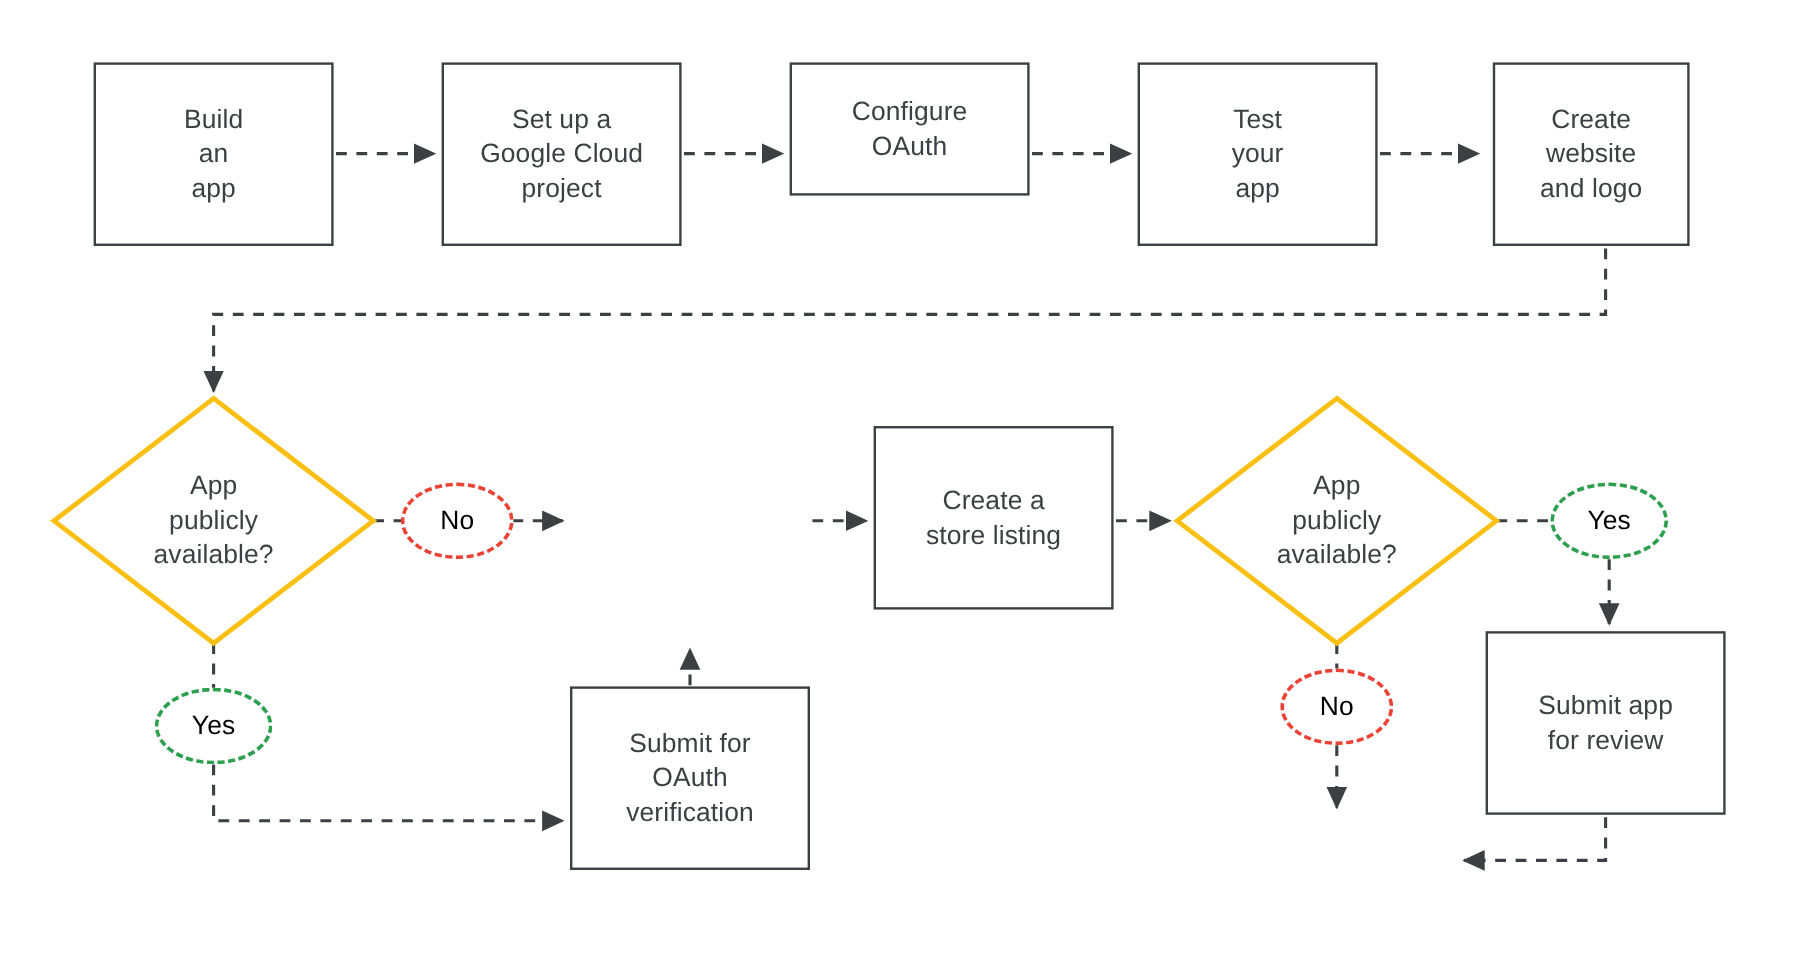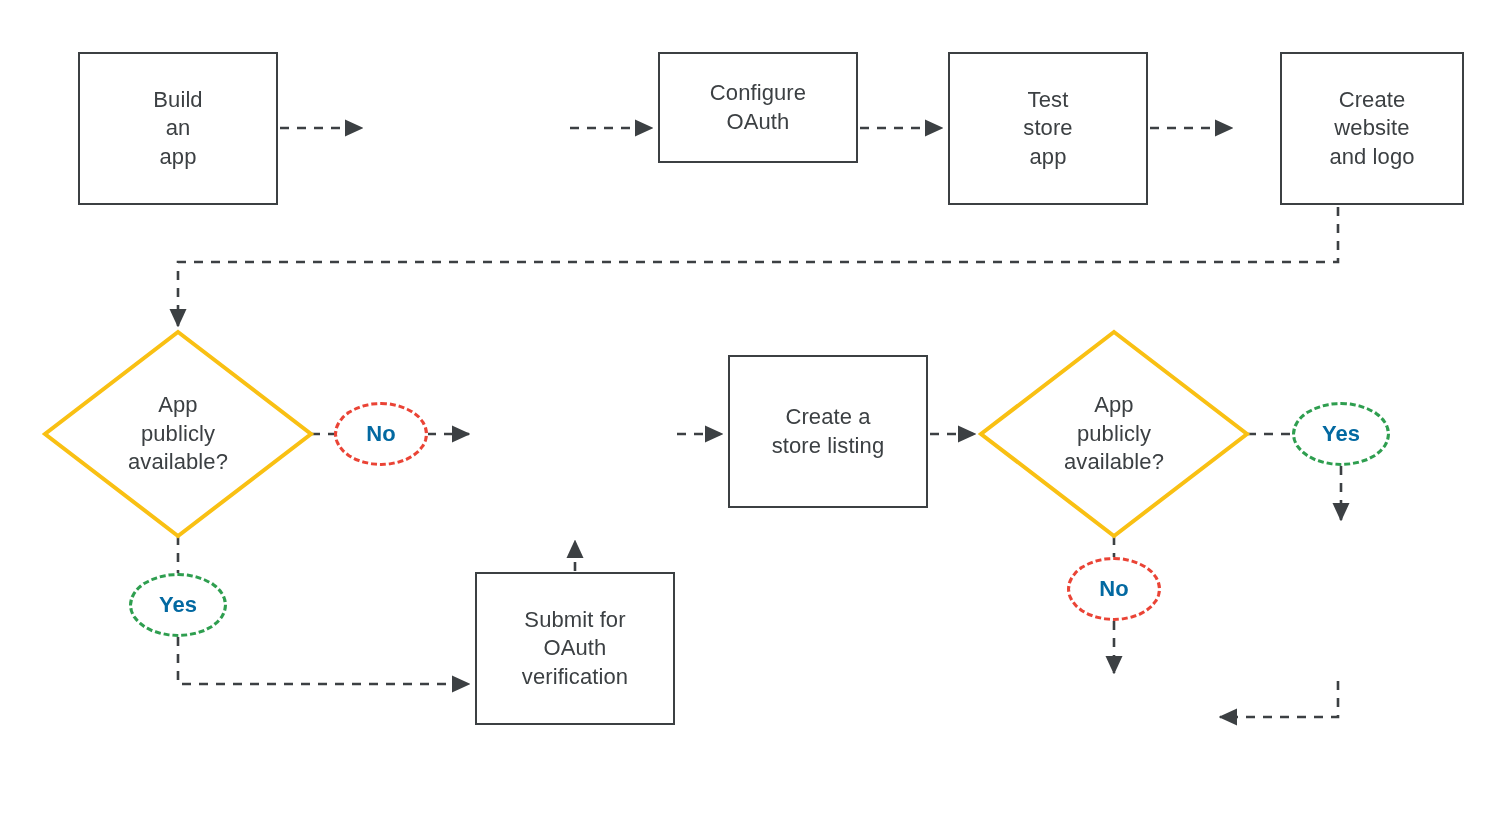--- a/index.html
+++ b/index.html
@@ -46,27 +46,26 @@
     border: 3.5px solid #2e9e4f;
   }
   .label-pill {
     position: absolute;
     box-sizing: border-box;
     display: flex;
     align-items: center;
     justify-content: center;
     text-align: center;
     font-size: 22px;
-    color: #0369a1;
+    color: #000000;
     background: #ffffff;
     border-radius: 50%;
     border-style: dashed;
     border-width: 3px;
     letter-spacing: 0.1px;
-    font-weight: bold;
   }
   .label-pill.yes {
     border-color: #2e9e4f;
   }
   .label-pill.no {
     border-color: #ea4335;
   }
   .decision-text {
     position: absolute;
     display: flex;
@@ -124,48 +123,53 @@
     <g fill="none" stroke="#f9c013" stroke-width="4" stroke-linejoin="miter">
       <polygon points="178,332 311,434 178,536 45,434"></polygon>
       <polygon points="1114,332 1247,434 1114,536 981,434"></polygon>
     </g>
   </svg>
 
   <div class="node process" style="left:78px; top:52px; width:200px; height:153px;">Build
 an
 app</div>
 
+  <div class="node process" style="left:368px; top:52px; width:200px; height:153px;">Set up a
+Google Cloud
+project</div>
 
   <div class="node process" style="left:658px; top:52px; width:200px; height:111px;">Configure
 OAuth</div>
 
   <div class="node process" style="left:948px; top:52px; width:200px; height:153px;">Test
-store
+your
 app</div>
 
-  <div class="node process" style="left:1280px; top:52px; width:184px; height:153px;">Create
+  <div class="node process" style="left:1244px; top:52px; width:164px; height:153px;">Create
 website
 and logo</div>
 
   <div class="decision-text" style="left:45px; top:332px; width:266px; height:204px;">App
 publicly
 available?</div>
 
 
   <div class="node process" style="left:728px; top:355px; width:200px; height:153px;">Create a
 store listing</div>
 
   <div class="decision-text" style="left:981px; top:332px; width:266px; height:204px;">App
 publicly
 available?</div>
 
   <div class="node process" style="left:475px; top:572px; width:200px; height:153px;">Submit for
 OAuth
 verification</div>
 
+  <div class="node process" style="left:1238px; top:526px; width:200px; height:153px;">Submit app
+for review</div>
 
 
   <div class="label-pill no" style="left:334px; top:402px; width:94px; height:64px;">No</div>
 
   <div class="label-pill yes" style="left:129px; top:573px; width:98px; height:64px;">Yes</div>
 
   <div class="label-pill yes" style="left:1292px; top:402px; width:98px; height:64px;">Yes</div>
 
   <div class="label-pill no" style="left:1067px; top:557px; width:94px; height:64px;">No</div>
 

